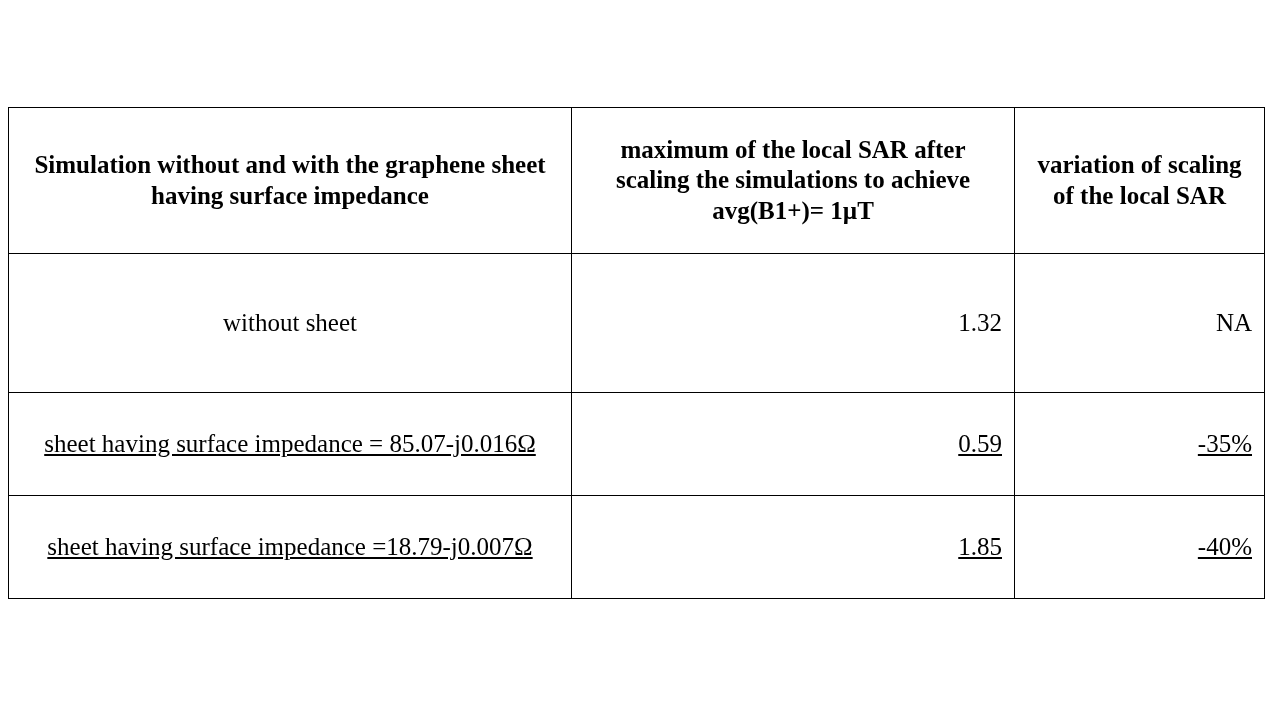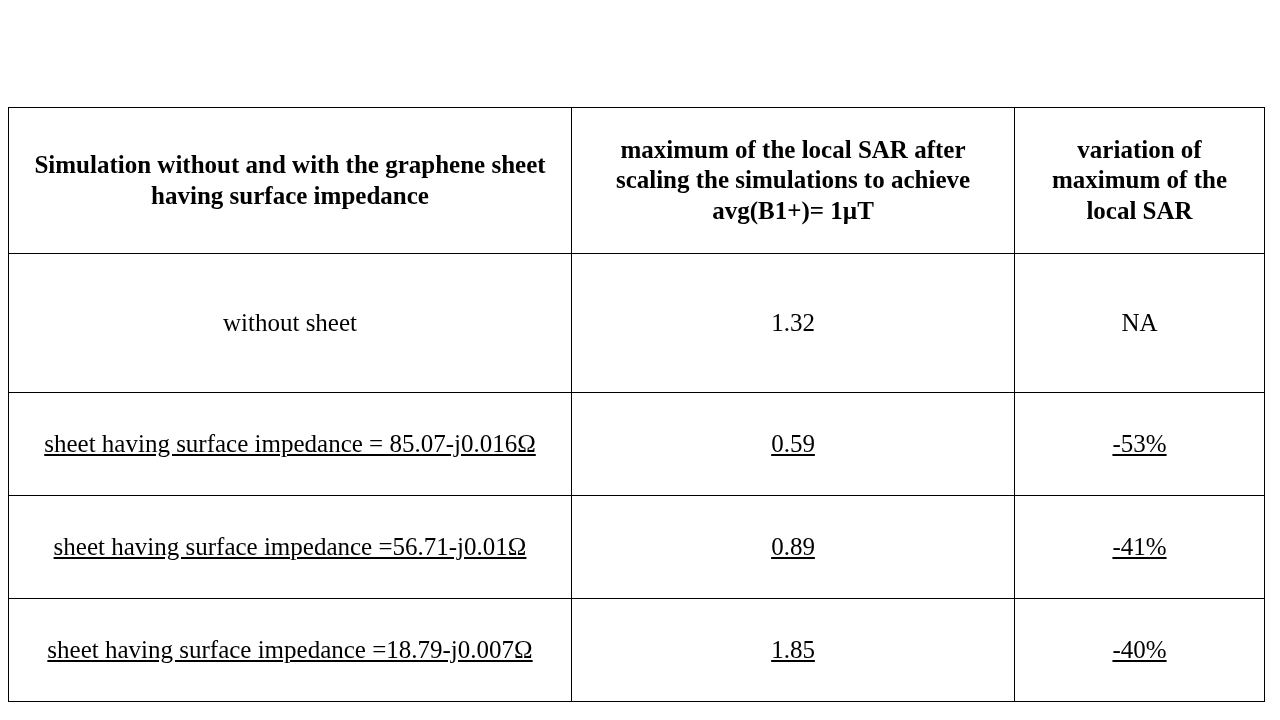--- a/index.html
+++ b/index.html
@@ -58,56 +58,51 @@
   td.desc {
     text-align: justify;
     text-align-last: center;
     font-weight: normal;
   }
   td.desc.plain {
     text-align: right;
     text-align-last: center;
   }
   td.num {
-    text-align: center;
+    text-align: right;
   }
 </style>
 </head>
 <body>
 
 <div class="page">
   <div class="table-wrap">
     <table class="sar-table">
       <colgroup>
         <col class="c1">
         <col class="c2">
         <col class="c3">
       </colgroup>
       <thead>
         <tr>
           <th>Simulation without and with the graphene sheet having surface impedance</th>
           <th>maximum of the local SAR after scaling the simulations to achieve avg(B1+)= 1µT</th>
-          <th>variation of maximum of the local SAR</th>
+          <th>variation of scaling of the local SAR</th>
         </tr>
       </thead>
       <tbody>
         <tr class="row-tall">
           <td class="desc plain">without sheet</td>
           <td class="num">1.32</td>
           <td class="num">NA</td>
         </tr>
         <tr class="row-normal">
           <td class="desc">sheet having surface impedance = 85.07-j0.016Ω</td>
           <td class="num">0.59</td>
-          <td class="num">-53%</td>
-        </tr>
-        <tr class="row-normal">
-          <td class="desc">sheet having surface impedance =56.71-j0.01Ω</td>
-          <td class="num">0.89</td>
-          <td class="num">-41%</td>
+          <td class="num">-35%</td>
         </tr>
         <tr class="row-normal">
           <td class="desc">sheet having surface impedance =18.79-j0.007Ω</td>
           <td class="num">1.85</td>
           <td class="num">-40%</td>
         </tr>
       </tbody>
     </table>
   </div>
 </div>

